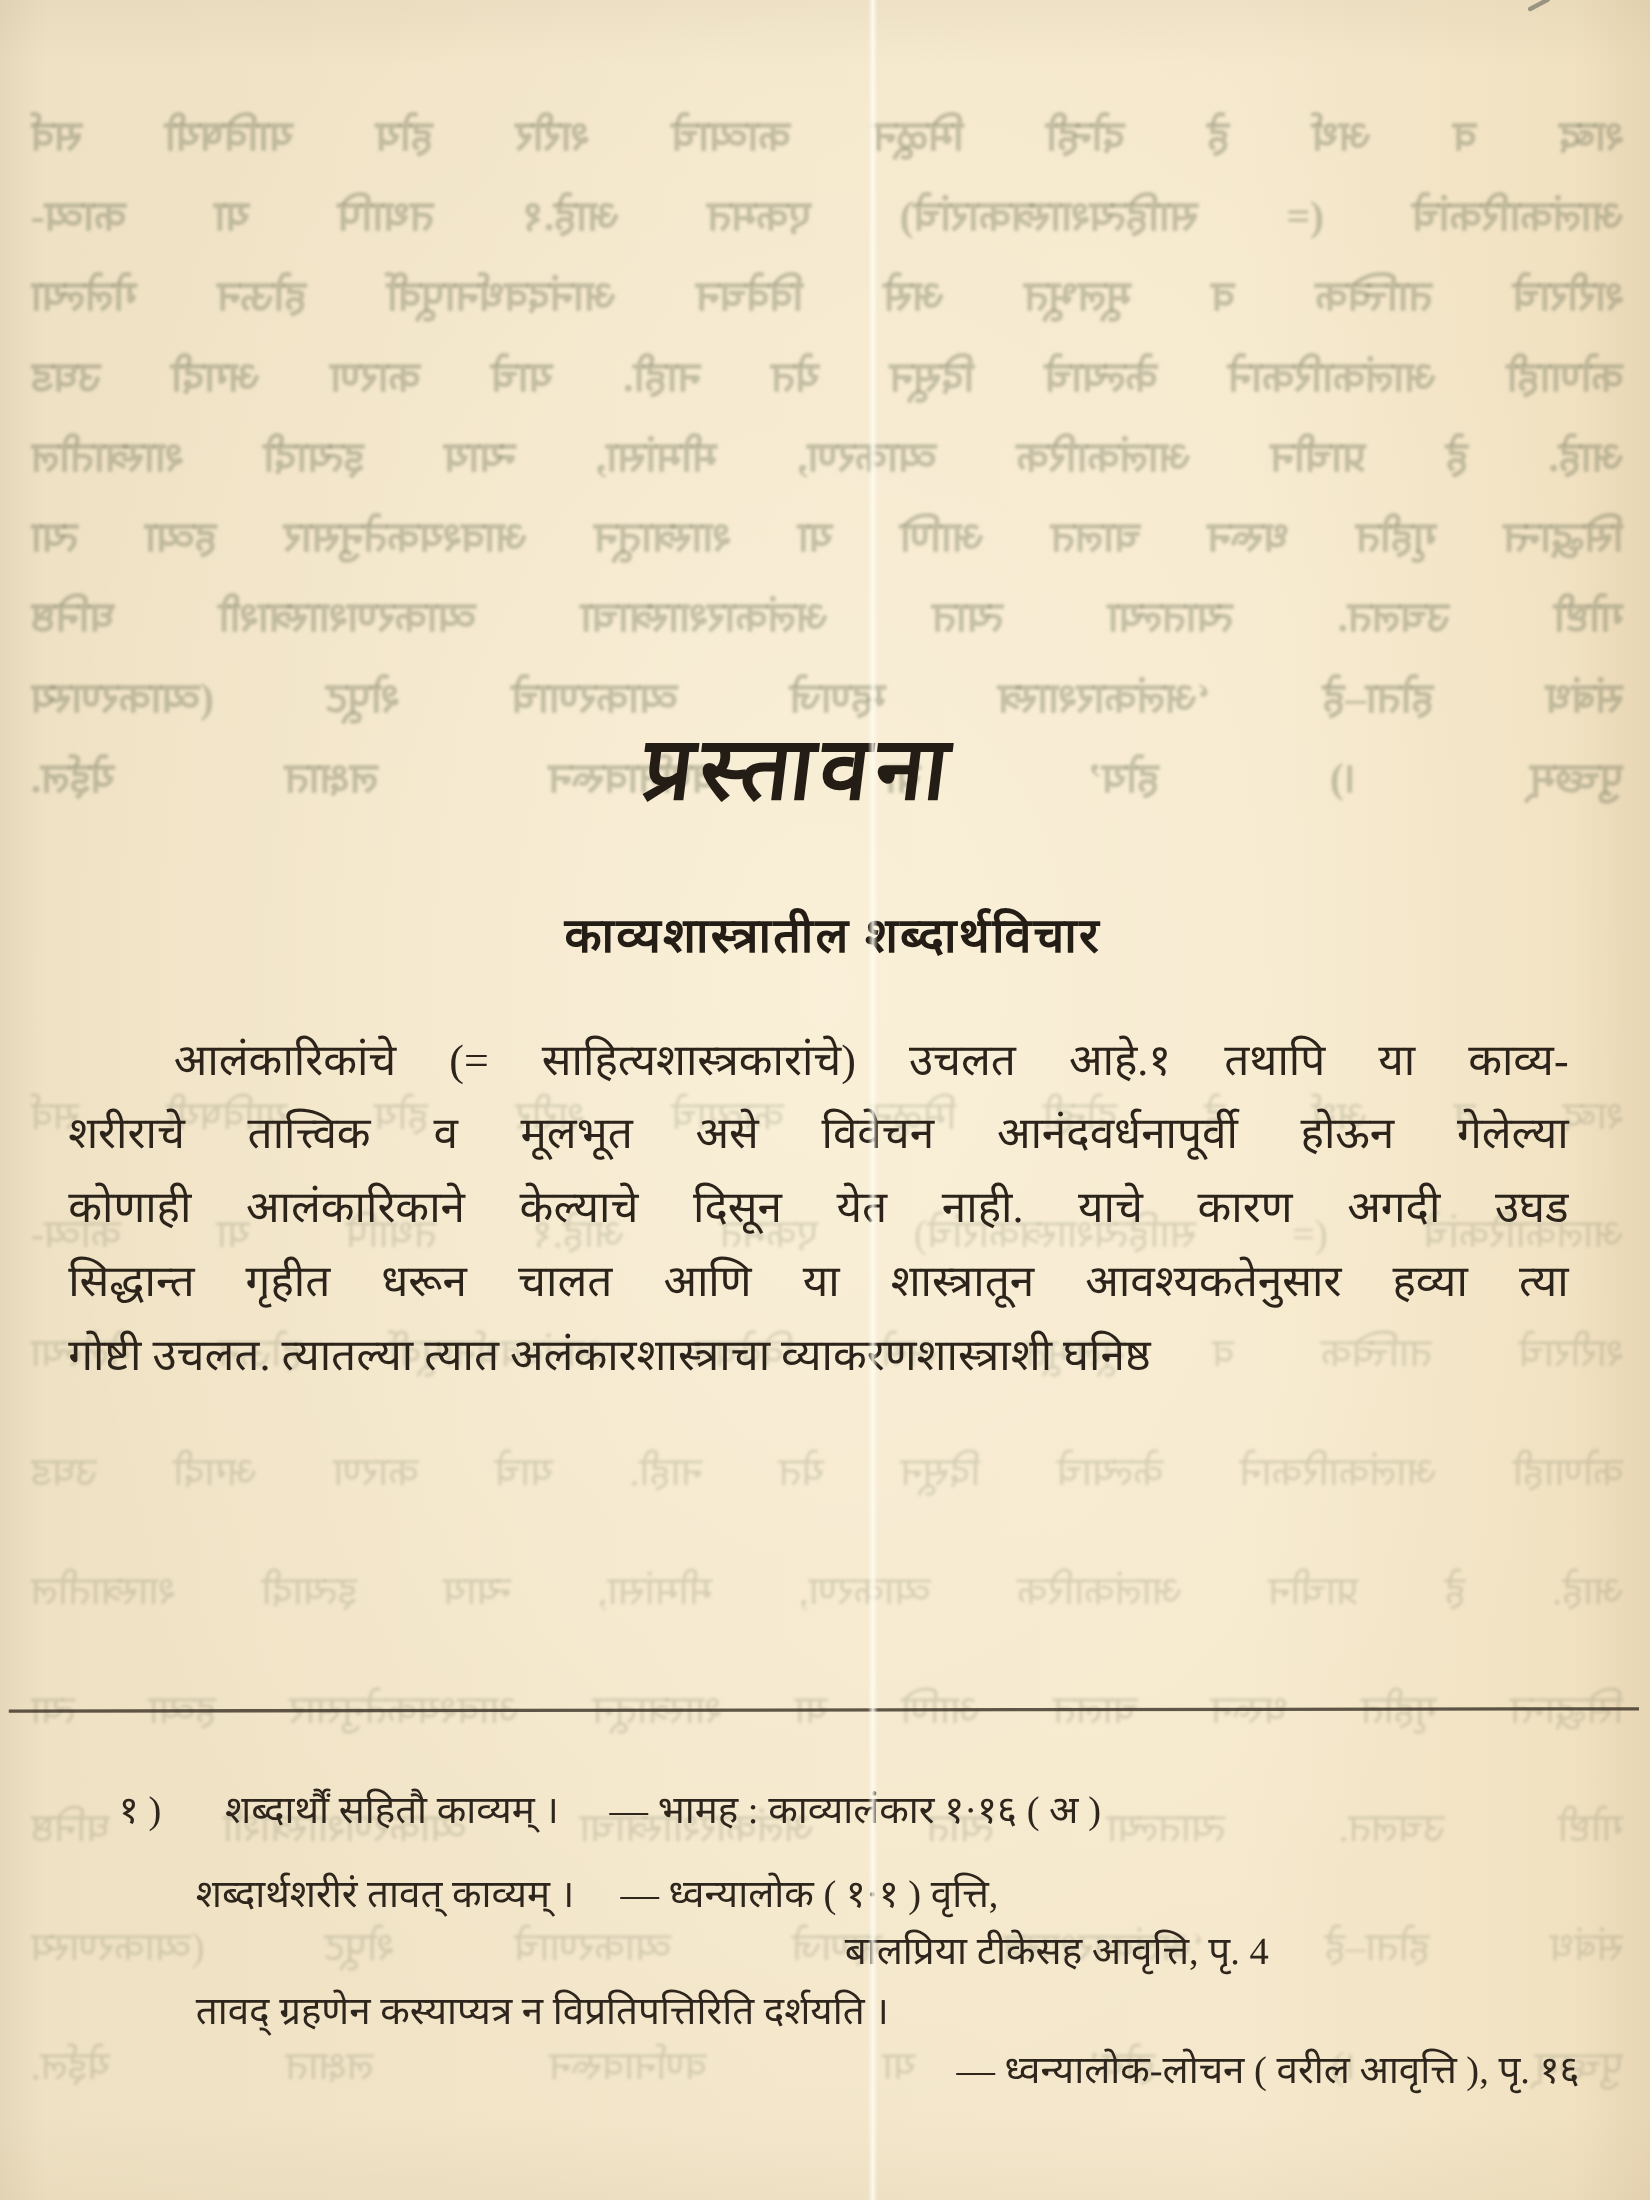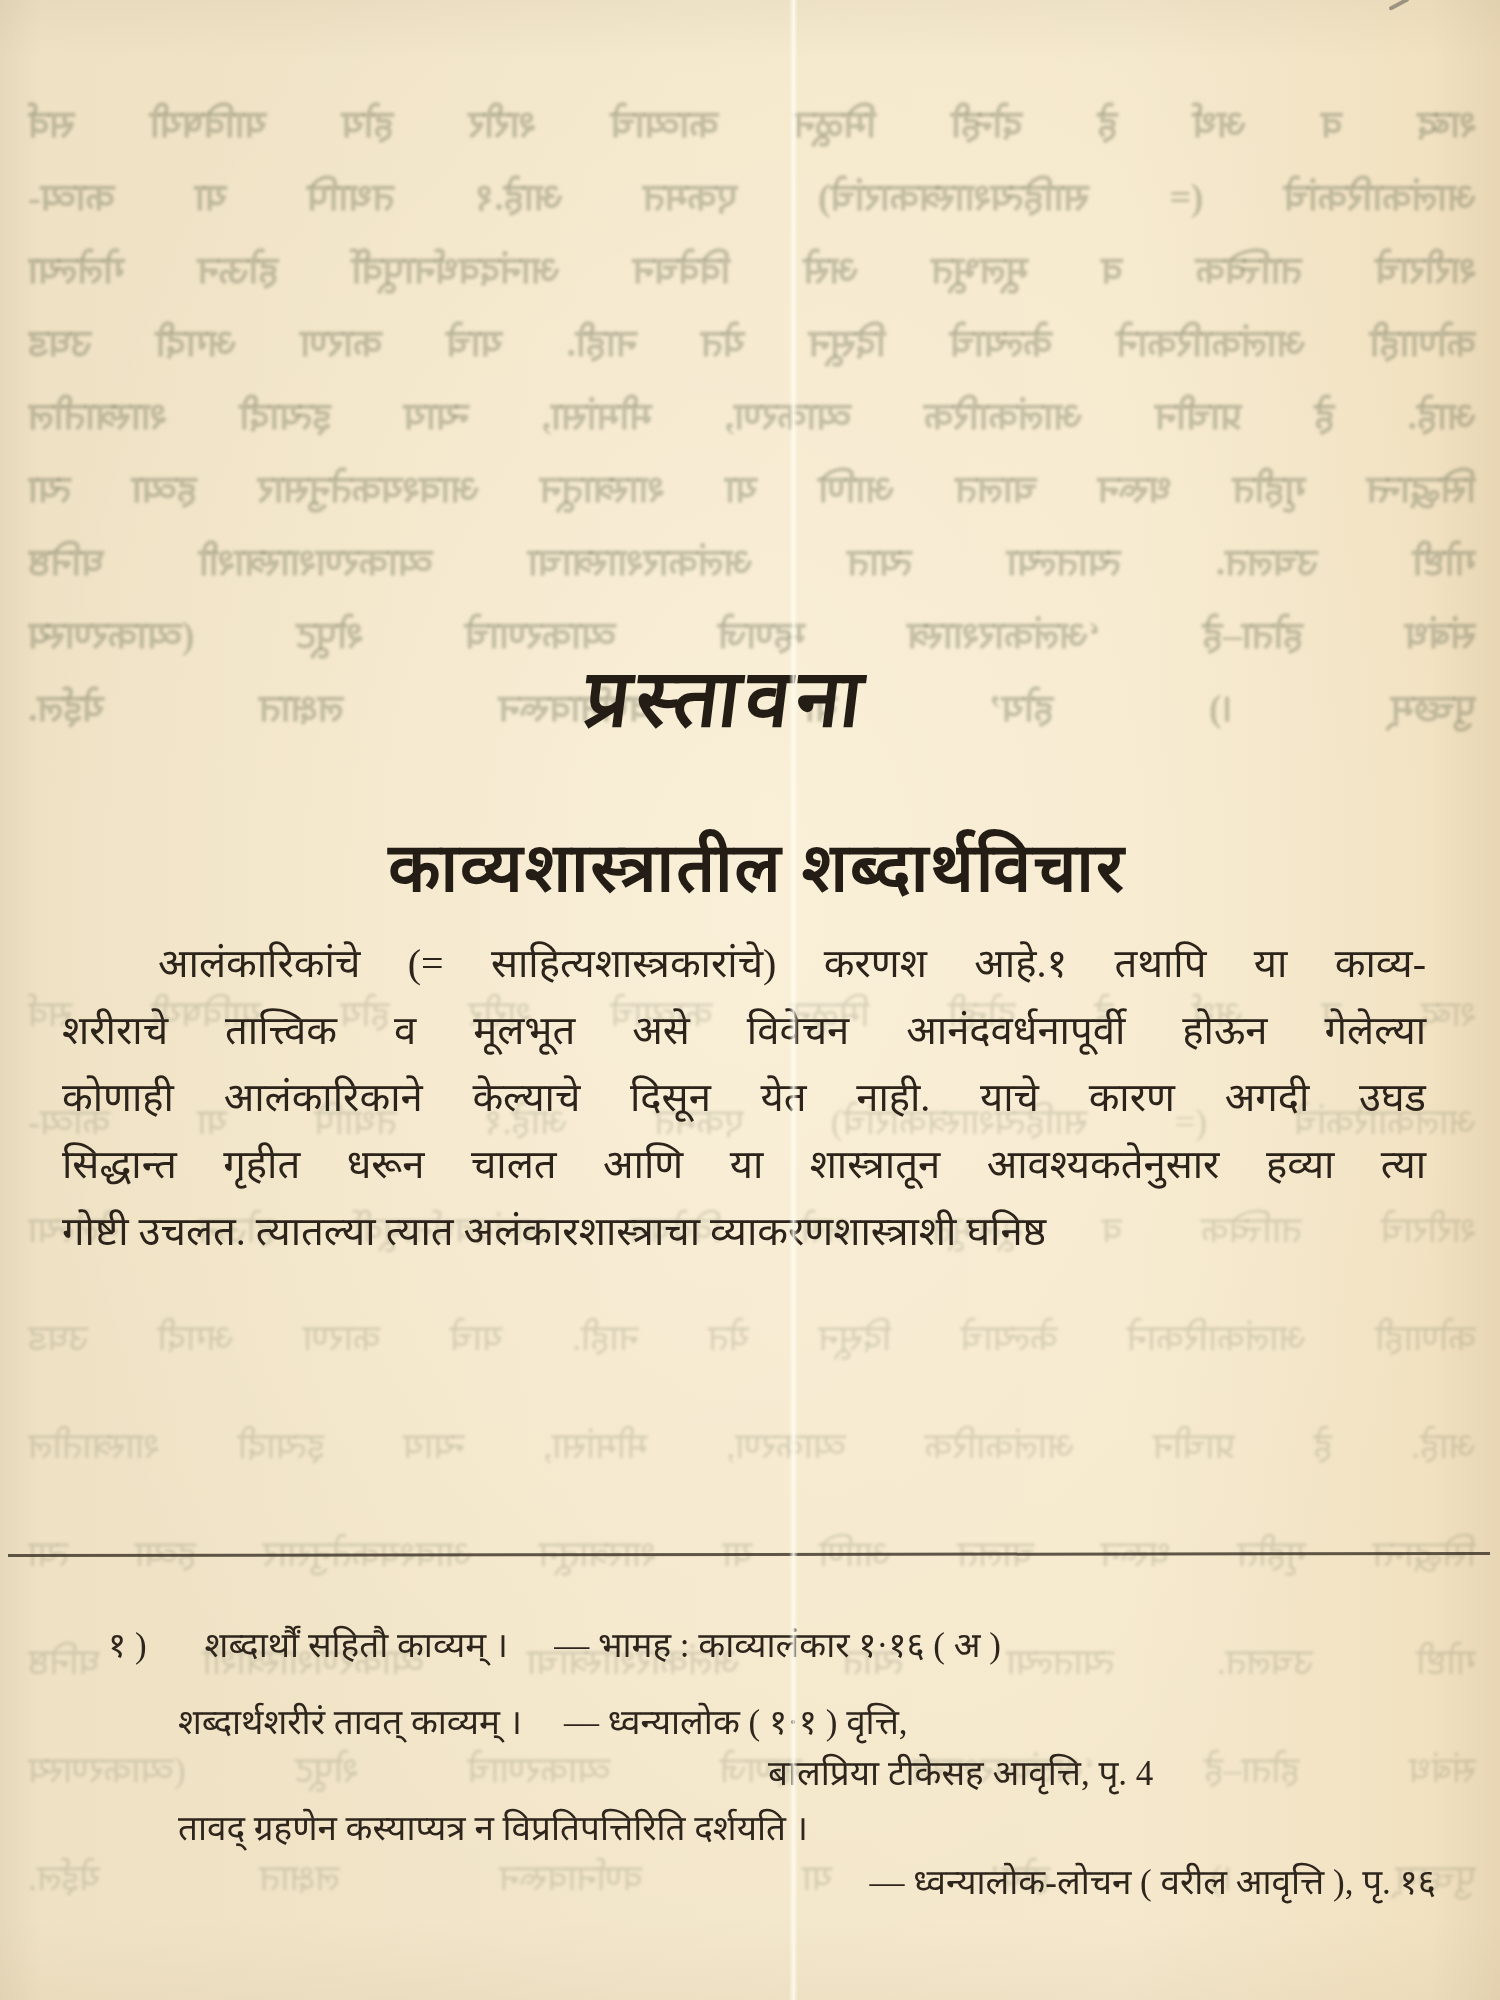--- a/index.html
+++ b/index.html
@@ -49,21 +49,21 @@
     position: absolute; top: 640px; left: 0; right: 46px;
     text-align: center;
     font-size: 80px; font-weight: bold;
     transform: skewX(-7deg);
     letter-spacing: 6px;
     color: #241d15;
   }
   .section-heading {
     position: absolute; top: 818px; left: 0; right: 0;
     text-align: center;
-    font-size: 68px; font-weight: bold;
+    font-size: 44px; font-weight: bold;
     letter-spacing: 2px;
     color: #241d15;
     padding-left: 14px;
   }
   .body-block {
     position: absolute; top: 930px; left: 62px; width: 1364px;
     font-size: 40px; line-height: 67px;
   }
   .body-block div {
     text-align: justify; text-align-last: justify;
@@ -114,21 +114,21 @@
       <div>पुच्छम् ।) होय’ या वर्णनावरून लक्षात येईल.</div>
     </div>
 
   <div class="content">
 
     <div class="main-title">प्रस्तावना</div>
 
     <div class="section-heading">काव्यशास्त्रातील शब्दार्थविचार</div>
 
     <div class="body-block">
-        <div>आलंकारिकांचे (= साहित्यशास्त्रकारांचे) करणश आहे.१ तथापि या काव्य-</div>
+        <div>आलंकारिकांचे (= साहित्यशास्त्रकारांचे) उचलत आहे.१ तथापि या काव्य-</div>
         <div>शरीराचे तात्त्विक व मूलभूत असे विवेचन आनंदवर्धनापूर्वी होऊन गेलेल्या</div>
         <div>कोणाही आलंकारिकाने केल्याचे दिसून येत नाही. याचे कारण अगदी उघड</div>
         <div>सिद्धान्त गृहीत धरून चालत आणि या शास्त्रातून आवश्यकतेनुसार हव्या त्या</div>
         <div>गोष्टी उचलत. त्यातल्या त्यात अलंकारशास्त्राचा व्याकरणशास्त्राशी घनिष्ठ</div>
       </div>
 
     <div class="footnote-rule"></div>
 
     <div class="fn fn-1">
       <span class="fn-marker">१ )</span><span class="fn-quote">शब्दार्थौं सहितौ काव्यम् ।</span><span class="fn-source">— भामह : काव्यालंकार १·१६ ( अ )</span>

